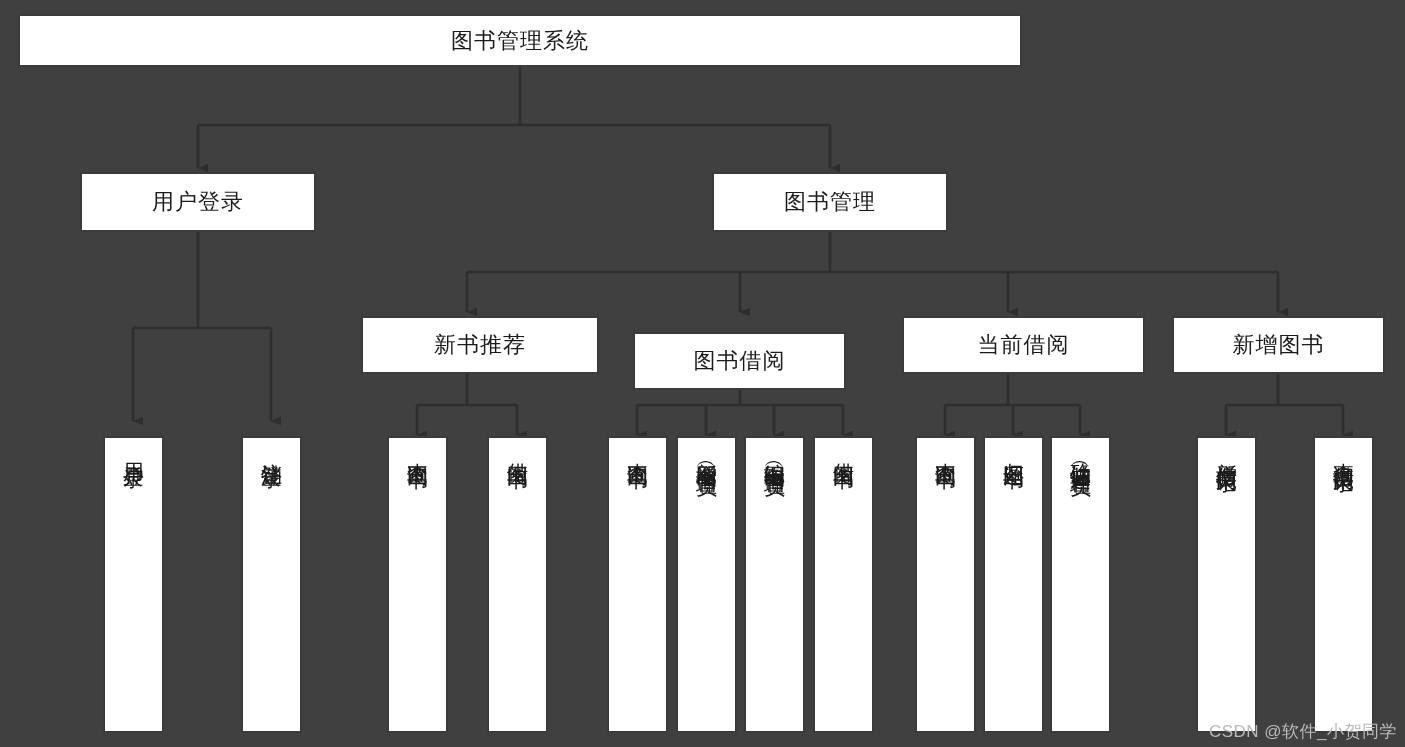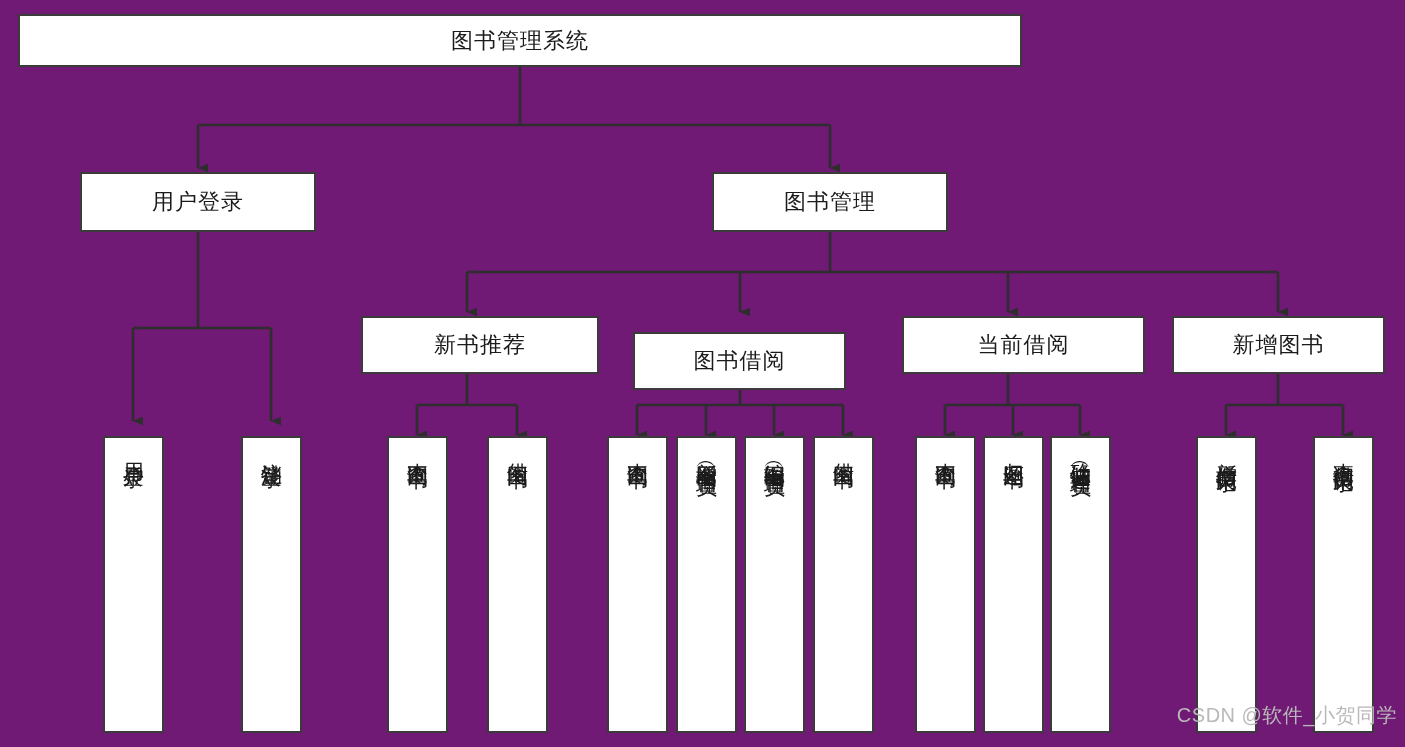--- a/index.html
+++ b/index.html
@@ -7,21 +7,21 @@
     padding: 0;
     background: #ffffff;
   }
   body {
     font-family: "Liberation Sans", "DejaVu Sans", sans-serif;
   }
   #canvas {
     position: relative;
     width: 1405px;
     height: 747px;
-    background: #701a75;
+    background: #404040;
     overflow: hidden;
   }
   svg.wires {
     position: absolute;
     left: 0;
     top: 0;
     width: 1405px;
     height: 747px;
     pointer-events: none;
   }
@@ -56,22 +56,22 @@
     writing-mode: vertical-rl;
     text-orientation: upright;
     font-size: 21px;
     line-height: 1.05;
     letter-spacing: 2px;
     white-space: nowrap;
   }
   .watermark {
     position: absolute;
     right: 8px;
-    bottom: 18px;
-    font-size: 20px;
+    bottom: 4px;
+    font-size: 17px;
     color: #b9b9b9;
     letter-spacing: 0.5px;
     white-space: nowrap;
   }
 </style>
 </head>
 <body>
 
 <div id="canvas">
 

